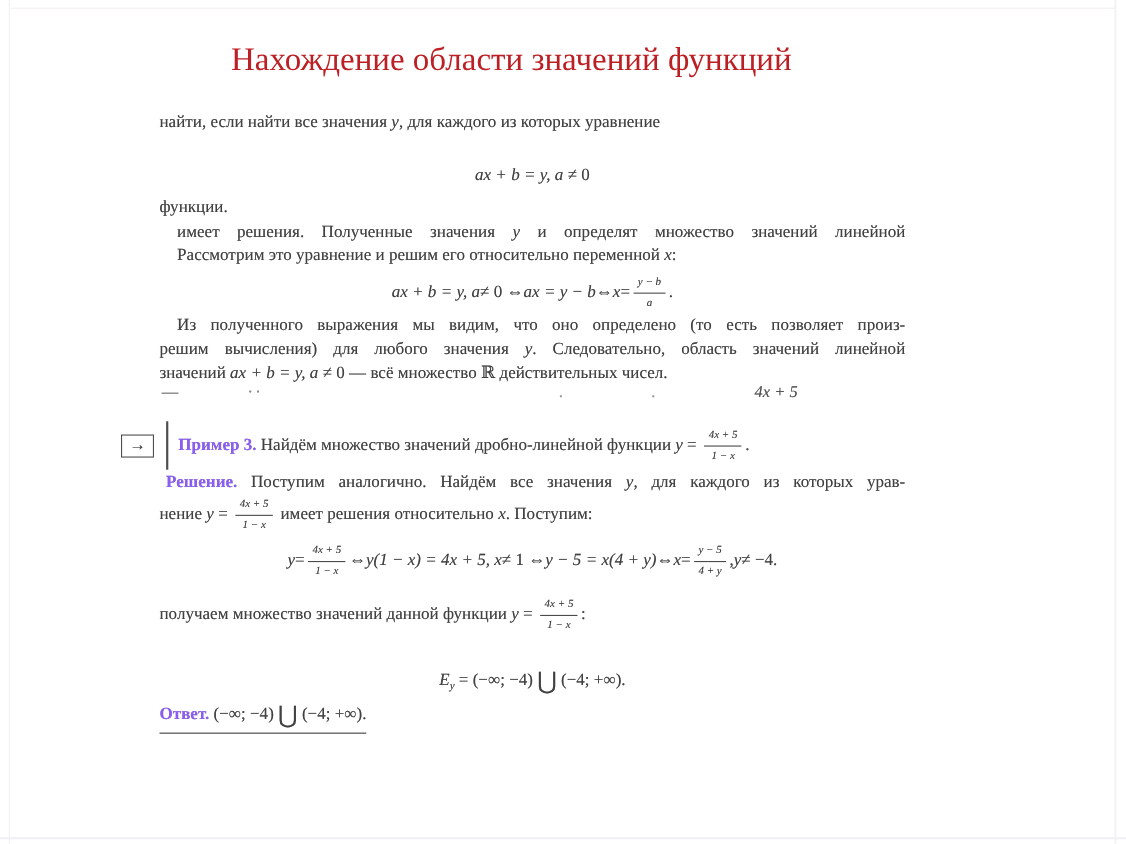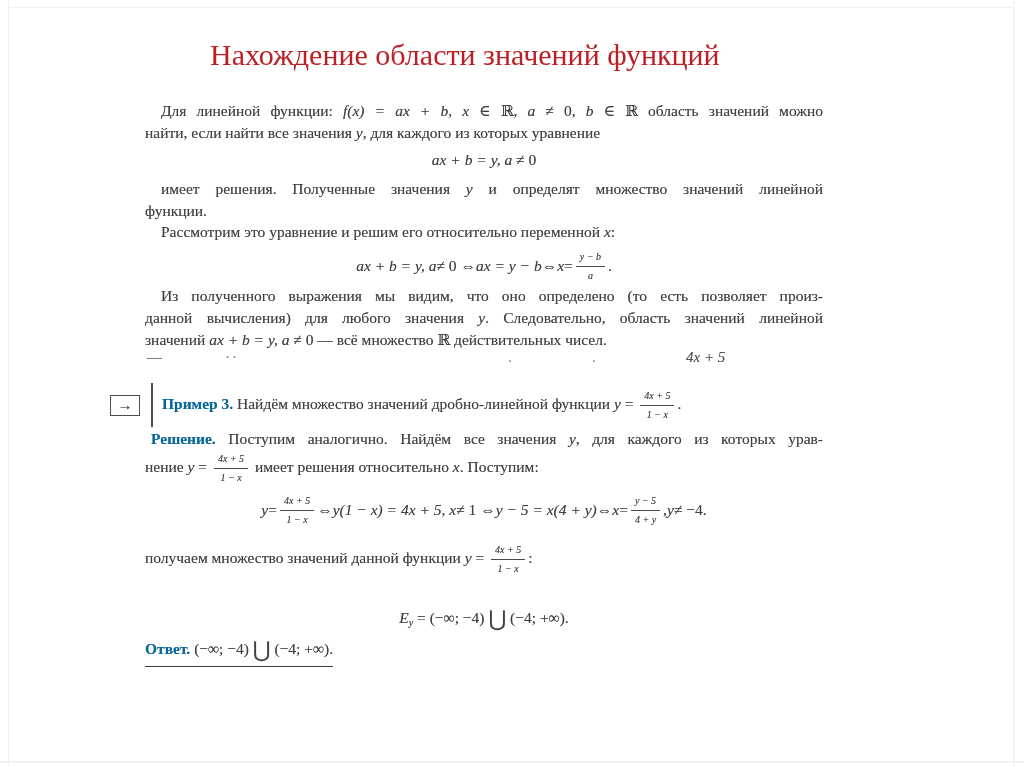--- a/index.html
+++ b/index.html
@@ -16,21 +16,21 @@
      color:var(--title-red,#bc2024);font-weight:400;white-space:nowrap;margin:0;}
 
   .doc{position:absolute;left:145px;top:0;width:678px;height:767px;color:var(--body-text,#414141);
        font-size:15.5px;text-shadow:0 0 .6px rgba(70,70,70,.55);}
   .blk{position:absolute;left:0;width:678px;}
   .line{display:block;line-height:22px;}
   .jfull{text-align:justify;text-align-last:justify;}
   .ind{text-indent:16px;}
   .ind-s{text-indent:6px;}
   .m{font-style:italic;}
-  .bf{font-weight:bold;font-style:normal;color:#0369a1;}
+  .bf{font-weight:bold;font-style:normal;color:#8b5cf6;}
   .sub{font-size:.65em;vertical-align:-.35em;}
   .cup{font-size:1.4em;vertical-align:-.15em;font-style:normal;}
   .frac{display:inline-block;vertical-align:middle;text-align:center;margin:0 3px;line-height:normal;}
   .frac .num,.frac .den{display:block;font-size:10px;line-height:18px;padding:0 4px;}
   .frac .num{border-bottom:1px solid #4a4a4a;}
   .deq{text-align:center;}
   .deq-tall{display:flex;align-items:center;justify-content:center;}
 
   
   .artifact{position:absolute;height:18px;color:#6d6d6d;font-size:15px;}
@@ -58,29 +58,28 @@
   <div class="frame-top"></div>
   <div class="frame-left"></div>
   <div class="frame-right"></div>
   <div class="frame-bottom"></div>
 
   <h1 class="page-title">Нахождение области значений функций</h1>
 
   <div class="doc">
 
     <div class="blk" style="top:100px">
-      <div class="line jfull ind"><span class="">Для линейной функции: </span><span class="m">f(x) = ax + b, x</span><span class=""> ∈ ℝ, </span><span class="m">a</span><span class=""> ≠ 0, </span><span class="m">b</span><span class=""> ∈ ℝ область значений можно</span></div>
       <div class="line"><span class="">найти, если найти все значения </span><span class="m">y</span><span class="">, для каждого из которых уравнение</span></div>
     </div>
 
     <div class="blk deq" style="top:151px"><span class="m">ax + b = y, a</span><span class=""> ≠ 0</span></div>
 
     <div class="blk" style="top:178px">
+      <div class="line"><span class="">функции.</span></div>
       <div class="line jfull ind"><span class="">имеет решения. Полученные значения </span><span class="m">y</span><span class=""> и определят множество значений линейной</span></div>
-      <div class="line"><span class="">функции.</span></div>
     </div>
 
     <div class="blk" style="top:221px">
       <div class="line ind"><span class="">Рассмотрим это уравнение и решим его относительно переменной </span><span class="m">x</span><span class="">:</span></div>
     </div>
 
     <div class="blk deq deq-tall" style="top:242px;height:48px">
         <span class="m">ax + b = y, a</span>
         <span class=""> ≠ 0 ⇔ </span>
         <span class="m">ax = y − b</span>
@@ -89,21 +88,21 @@
         <span class=""> = </span>
         <span class="frac m">
           <span class="num">y − b</span>
           <span class="den">a</span>
         </span>
         <span class="">.</span>
       </div>
 
     <div class="blk" style="top:285px">
       <div class="line jfull ind"><span class="">Из полученного выражения мы видим, что оно определено (то есть позволяет произ-</span></div>
-      <div class="line jfull"><span class="">данной вычисления) для любого значения </span><span class="m">y</span><span class="">. Следовательно, область значений линейной</span></div>
+      <div class="line jfull"><span class="">решим вычисления) для любого значения </span><span class="m">y</span><span class="">. Следовательно, область значений линейной</span></div>
       <div class="line"><span class="">значений </span><span class="m">ax + b = y, a</span><span class=""> ≠ 0 — всё множество ℝ действительных чисел.</span></div>
     </div>
 
     <div class="blk artifact" style="top:349px">
       <span class="a-dash">—</span>
       <span class="a-dots">··</span>
       <span class="a-dot1">.</span>
       <span class="a-dot2">.</span>
       <span class="a-expr">4x + 5</span>
     </div>

